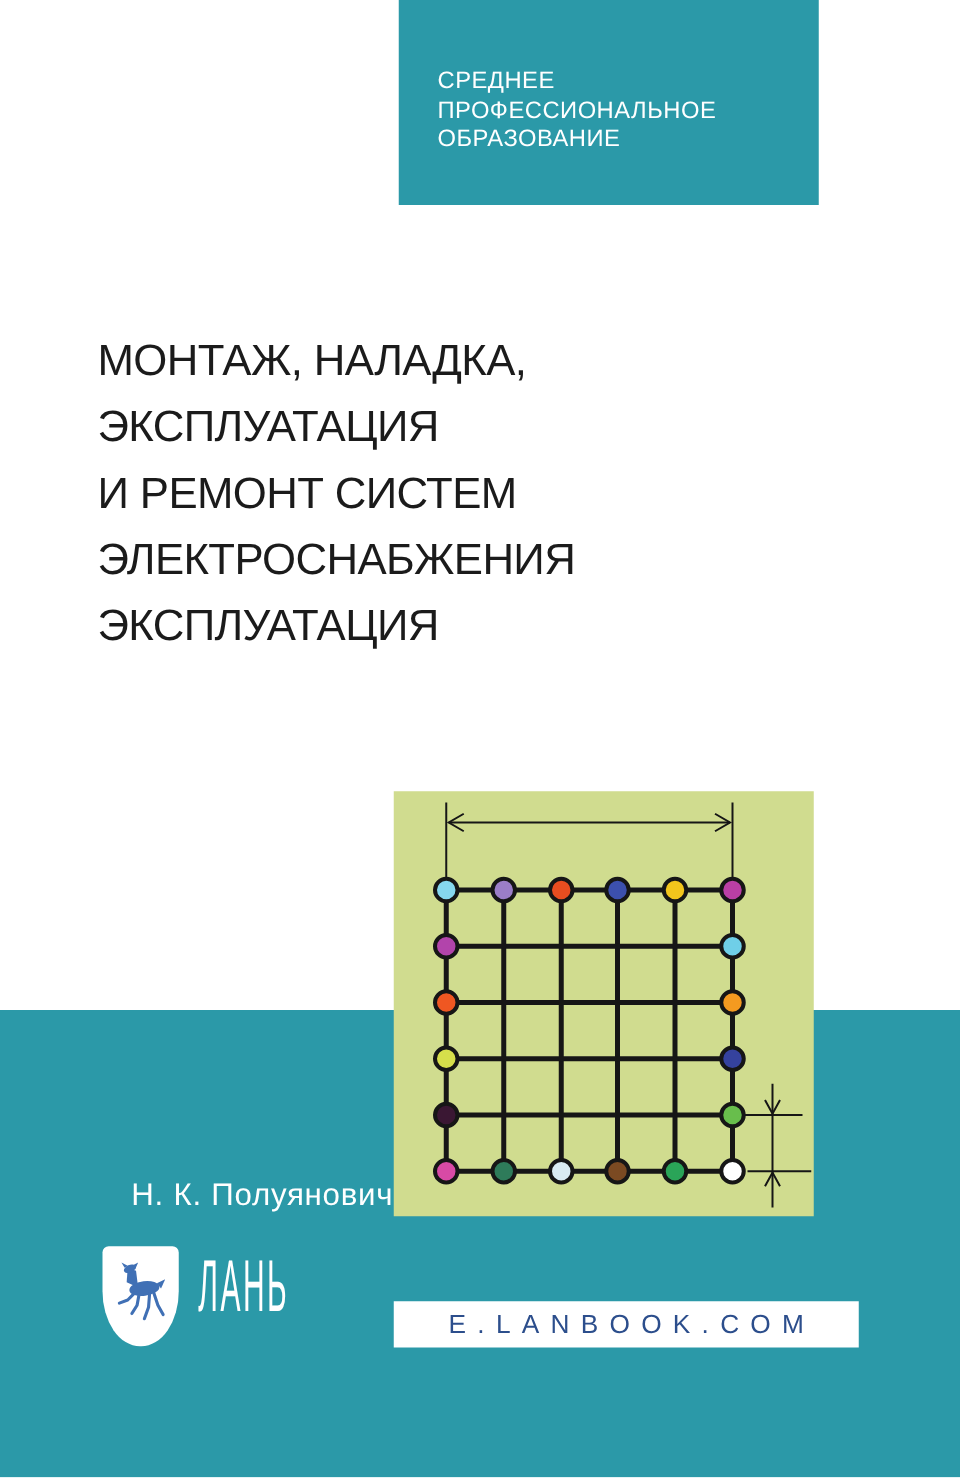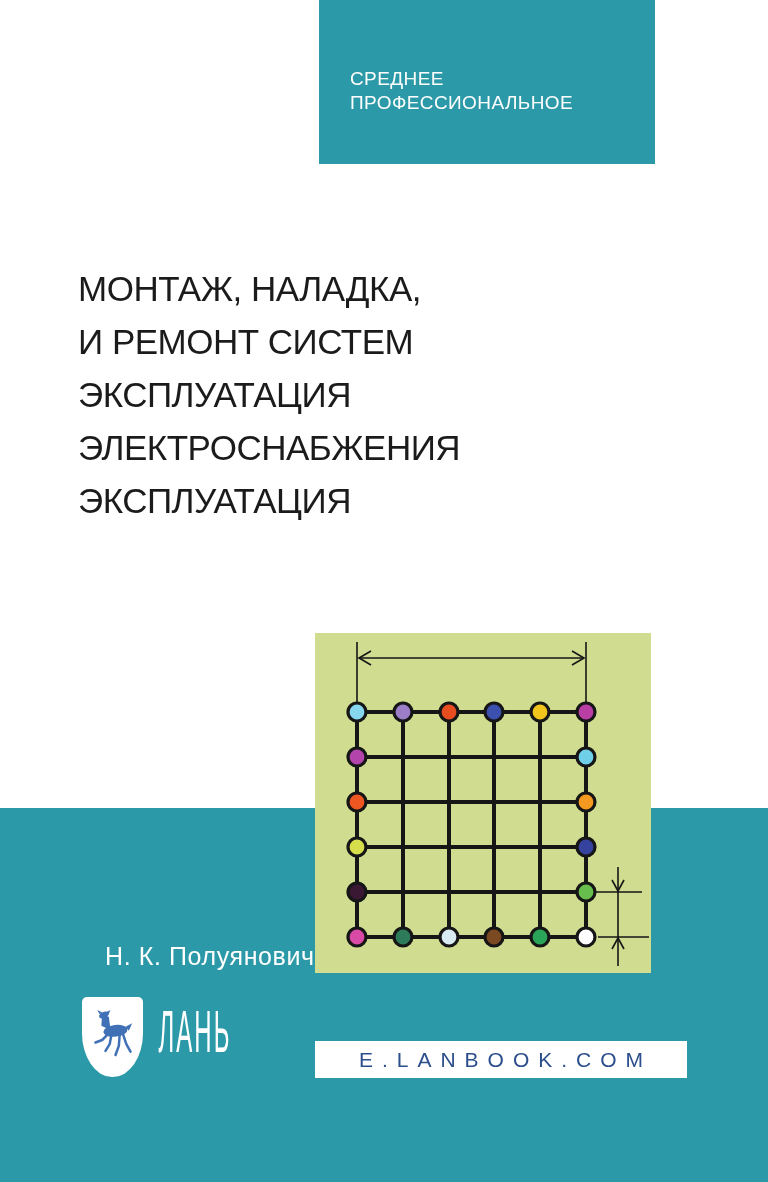--- a/index.html
+++ b/index.html
@@ -13,21 +13,21 @@
   .cover{
     position:relative;width:768px;height:1182px;background:#ffffff;
     overflow:hidden;font-family:"Liberation Sans",sans-serif;
   }
   .teal-band{
     position:absolute;left:0;top:808px;width:768px;height:374px;
     background:var(--teal);
   }
   .badge{
     position:absolute;left:319px;top:0;width:336px;height:164px;
-    background:var(--teal);box-sizing:border-box;padding:67px 0 0 31px;
+    background:var(--teal);box-sizing:border-box;padding:53px 0 0 31px;
   }
   .badge-line{
     color:#ffffff;font-size:19px;line-height:23.5px;letter-spacing:0.4px;
     font-weight:400;white-space:nowrap;
   }
   .title{
     position:absolute;left:78px;top:262px;color:var(--title);
     font-size:35px;line-height:53px;letter-spacing:-0.5px;font-weight:400;
   }
   .title-line{white-space:nowrap;}
@@ -67,26 +67,27 @@
 </head>
 <body>
 
 <div class="cover">
 
   <div class="teal-band"></div>
 
   <div class="badge">
     <div class="badge-line">СРЕДНЕЕ</div>
     <div class="badge-line">ПРОФЕССИОНАЛЬНОЕ</div>
+    <div class="badge-line">ОБРАЗОВАНИЕ</div>
   </div>
 
   <div class="title">
     <div class="title-line">МОНТАЖ, НАЛАДКА,</div>
+    <div class="title-line">ЭКСПЛУАТАЦИЯ</div>
     <div class="title-line">И РЕМОНТ СИСТЕМ</div>
-    <div class="title-line">ЭКСПЛУАТАЦИЯ</div>
     <div class="title-line">ЭЛЕКТРОСНАБЖЕНИЯ</div>
     <div class="title-line">ЭКСПЛУАТАЦИЯ</div>
   </div>
 
   <div class="panel">
     <svg width="336" height="340" viewBox="0 0 336 340" xmlns="http://www.w3.org/2000/svg">
         <line x1="42" y1="79" x2="42" y2="304" stroke="#161616" stroke-width="4"></line>
         <line x1="88" y1="79" x2="88" y2="304" stroke="#161616" stroke-width="4"></line>
         <line x1="134" y1="79" x2="134" y2="304" stroke="#161616" stroke-width="4"></line>
         <line x1="179" y1="79" x2="179" y2="304" stroke="#161616" stroke-width="4"></line>

